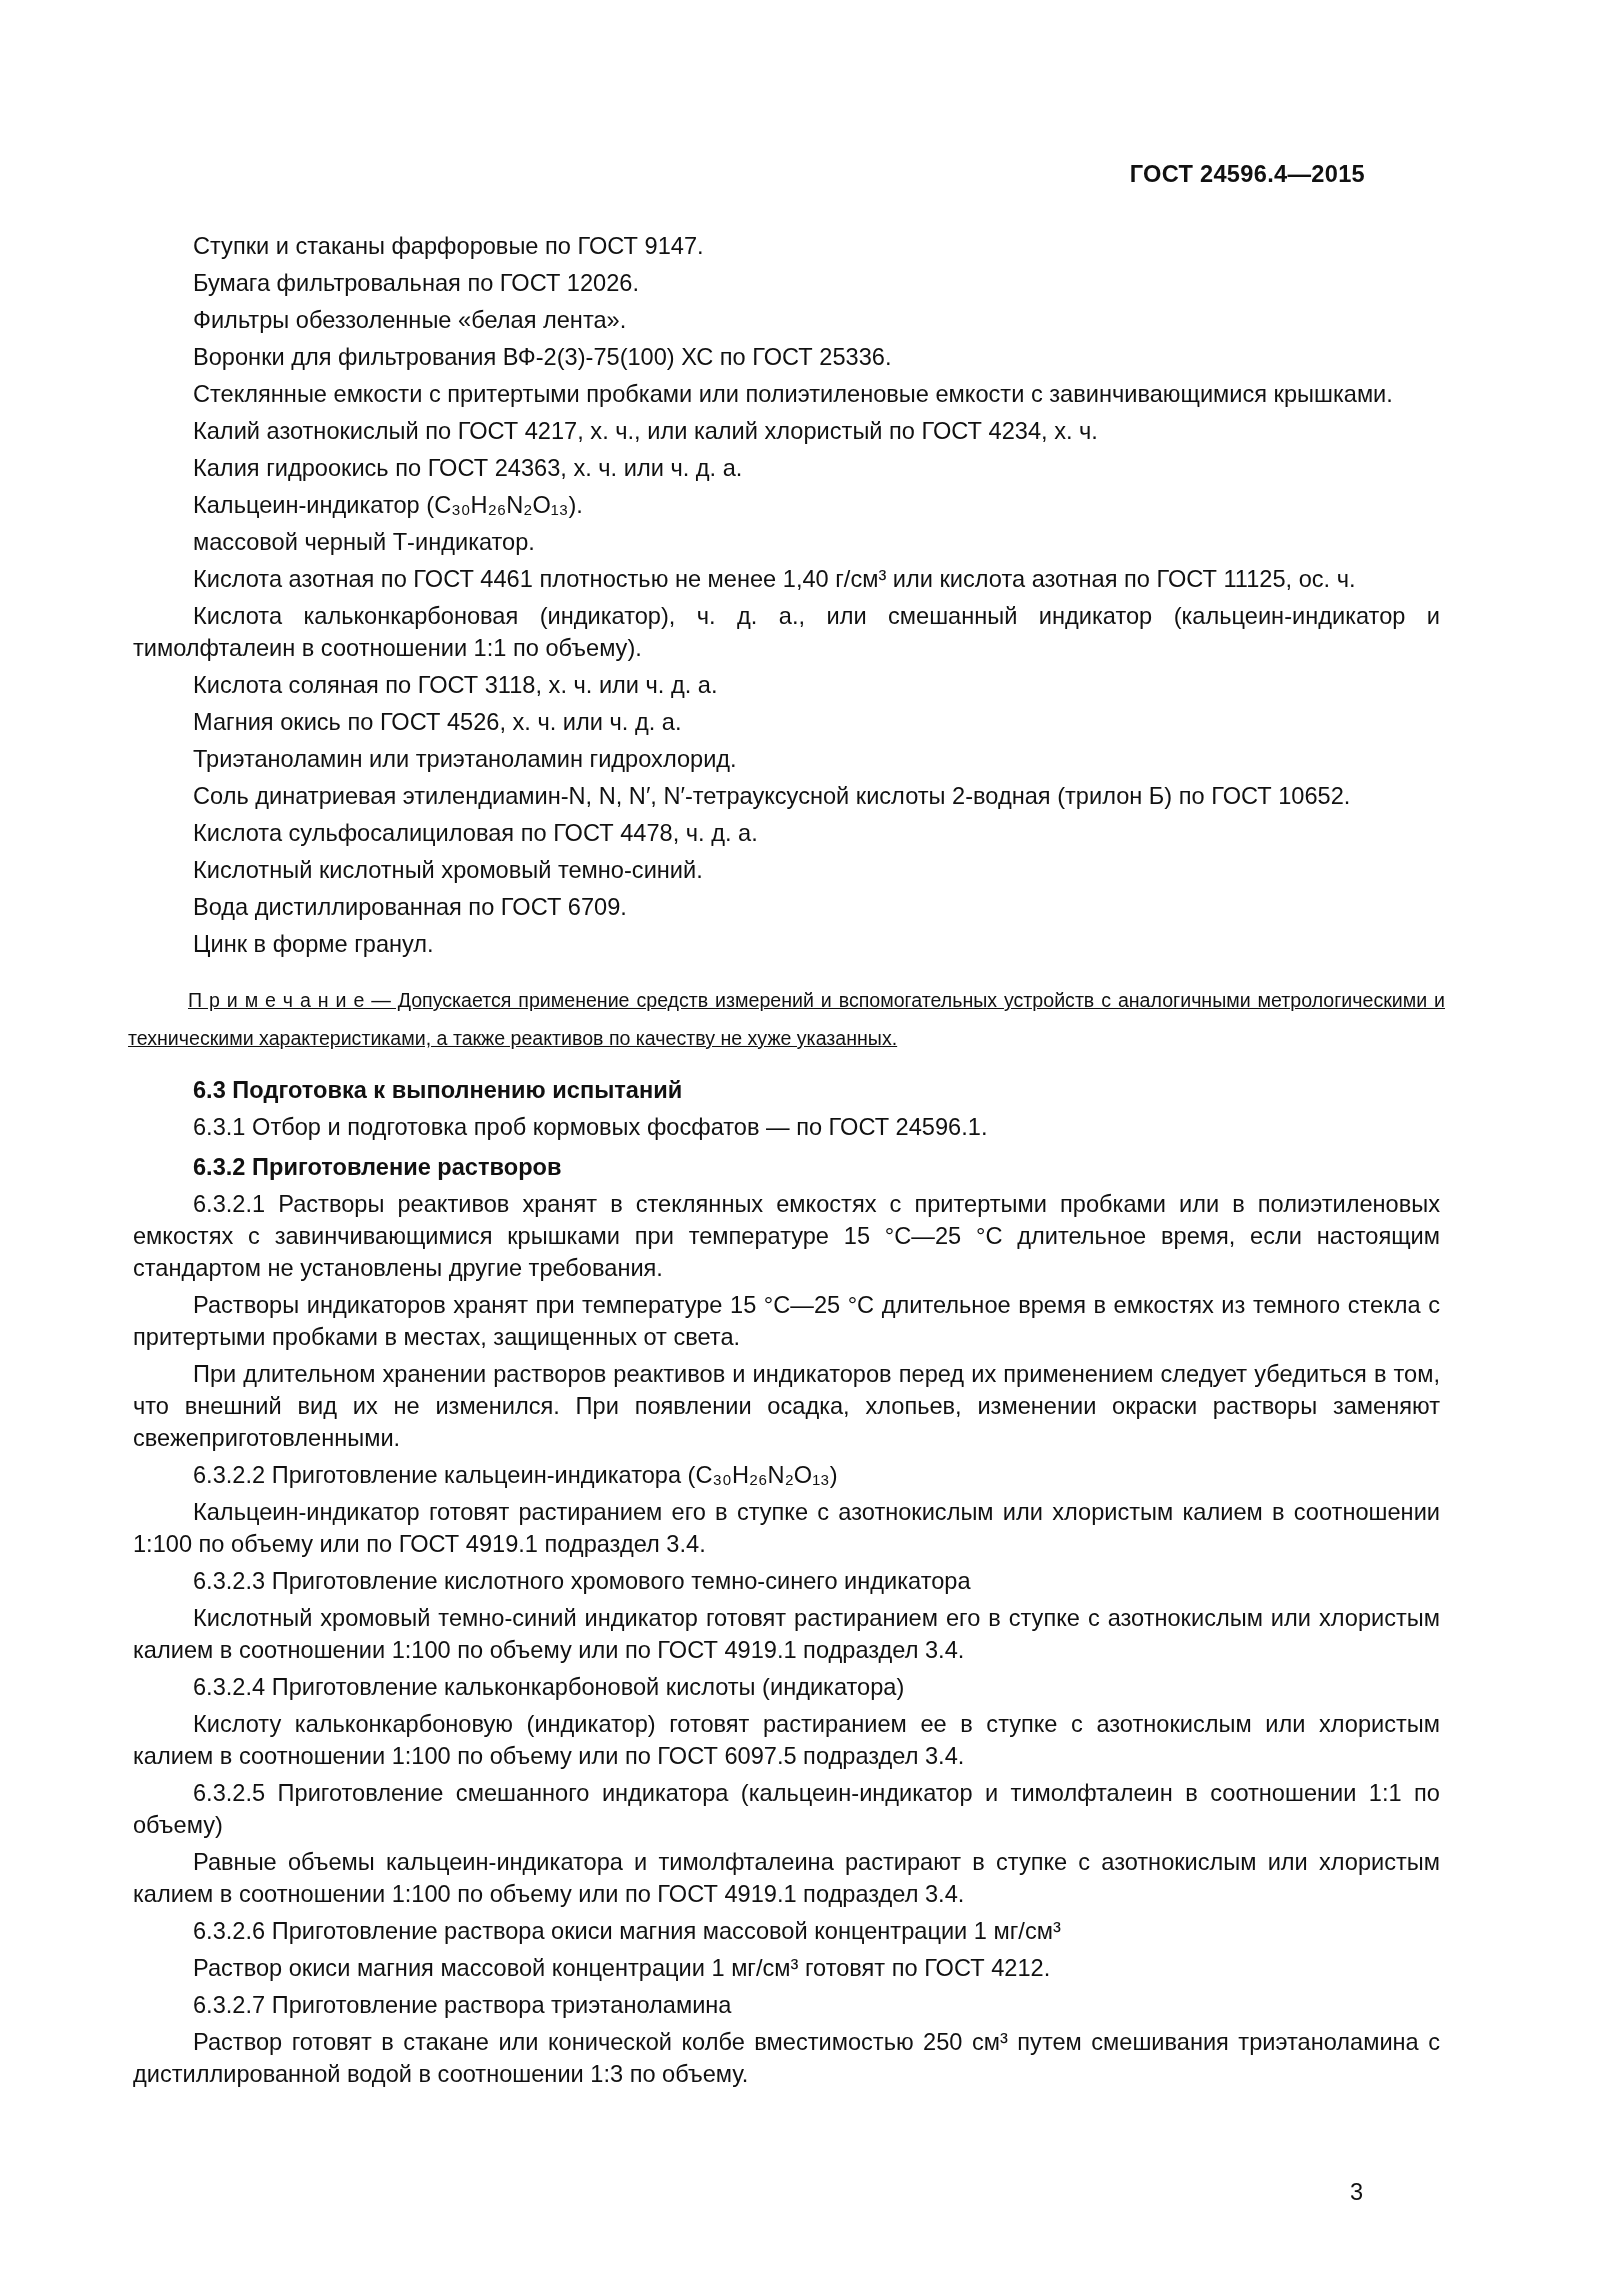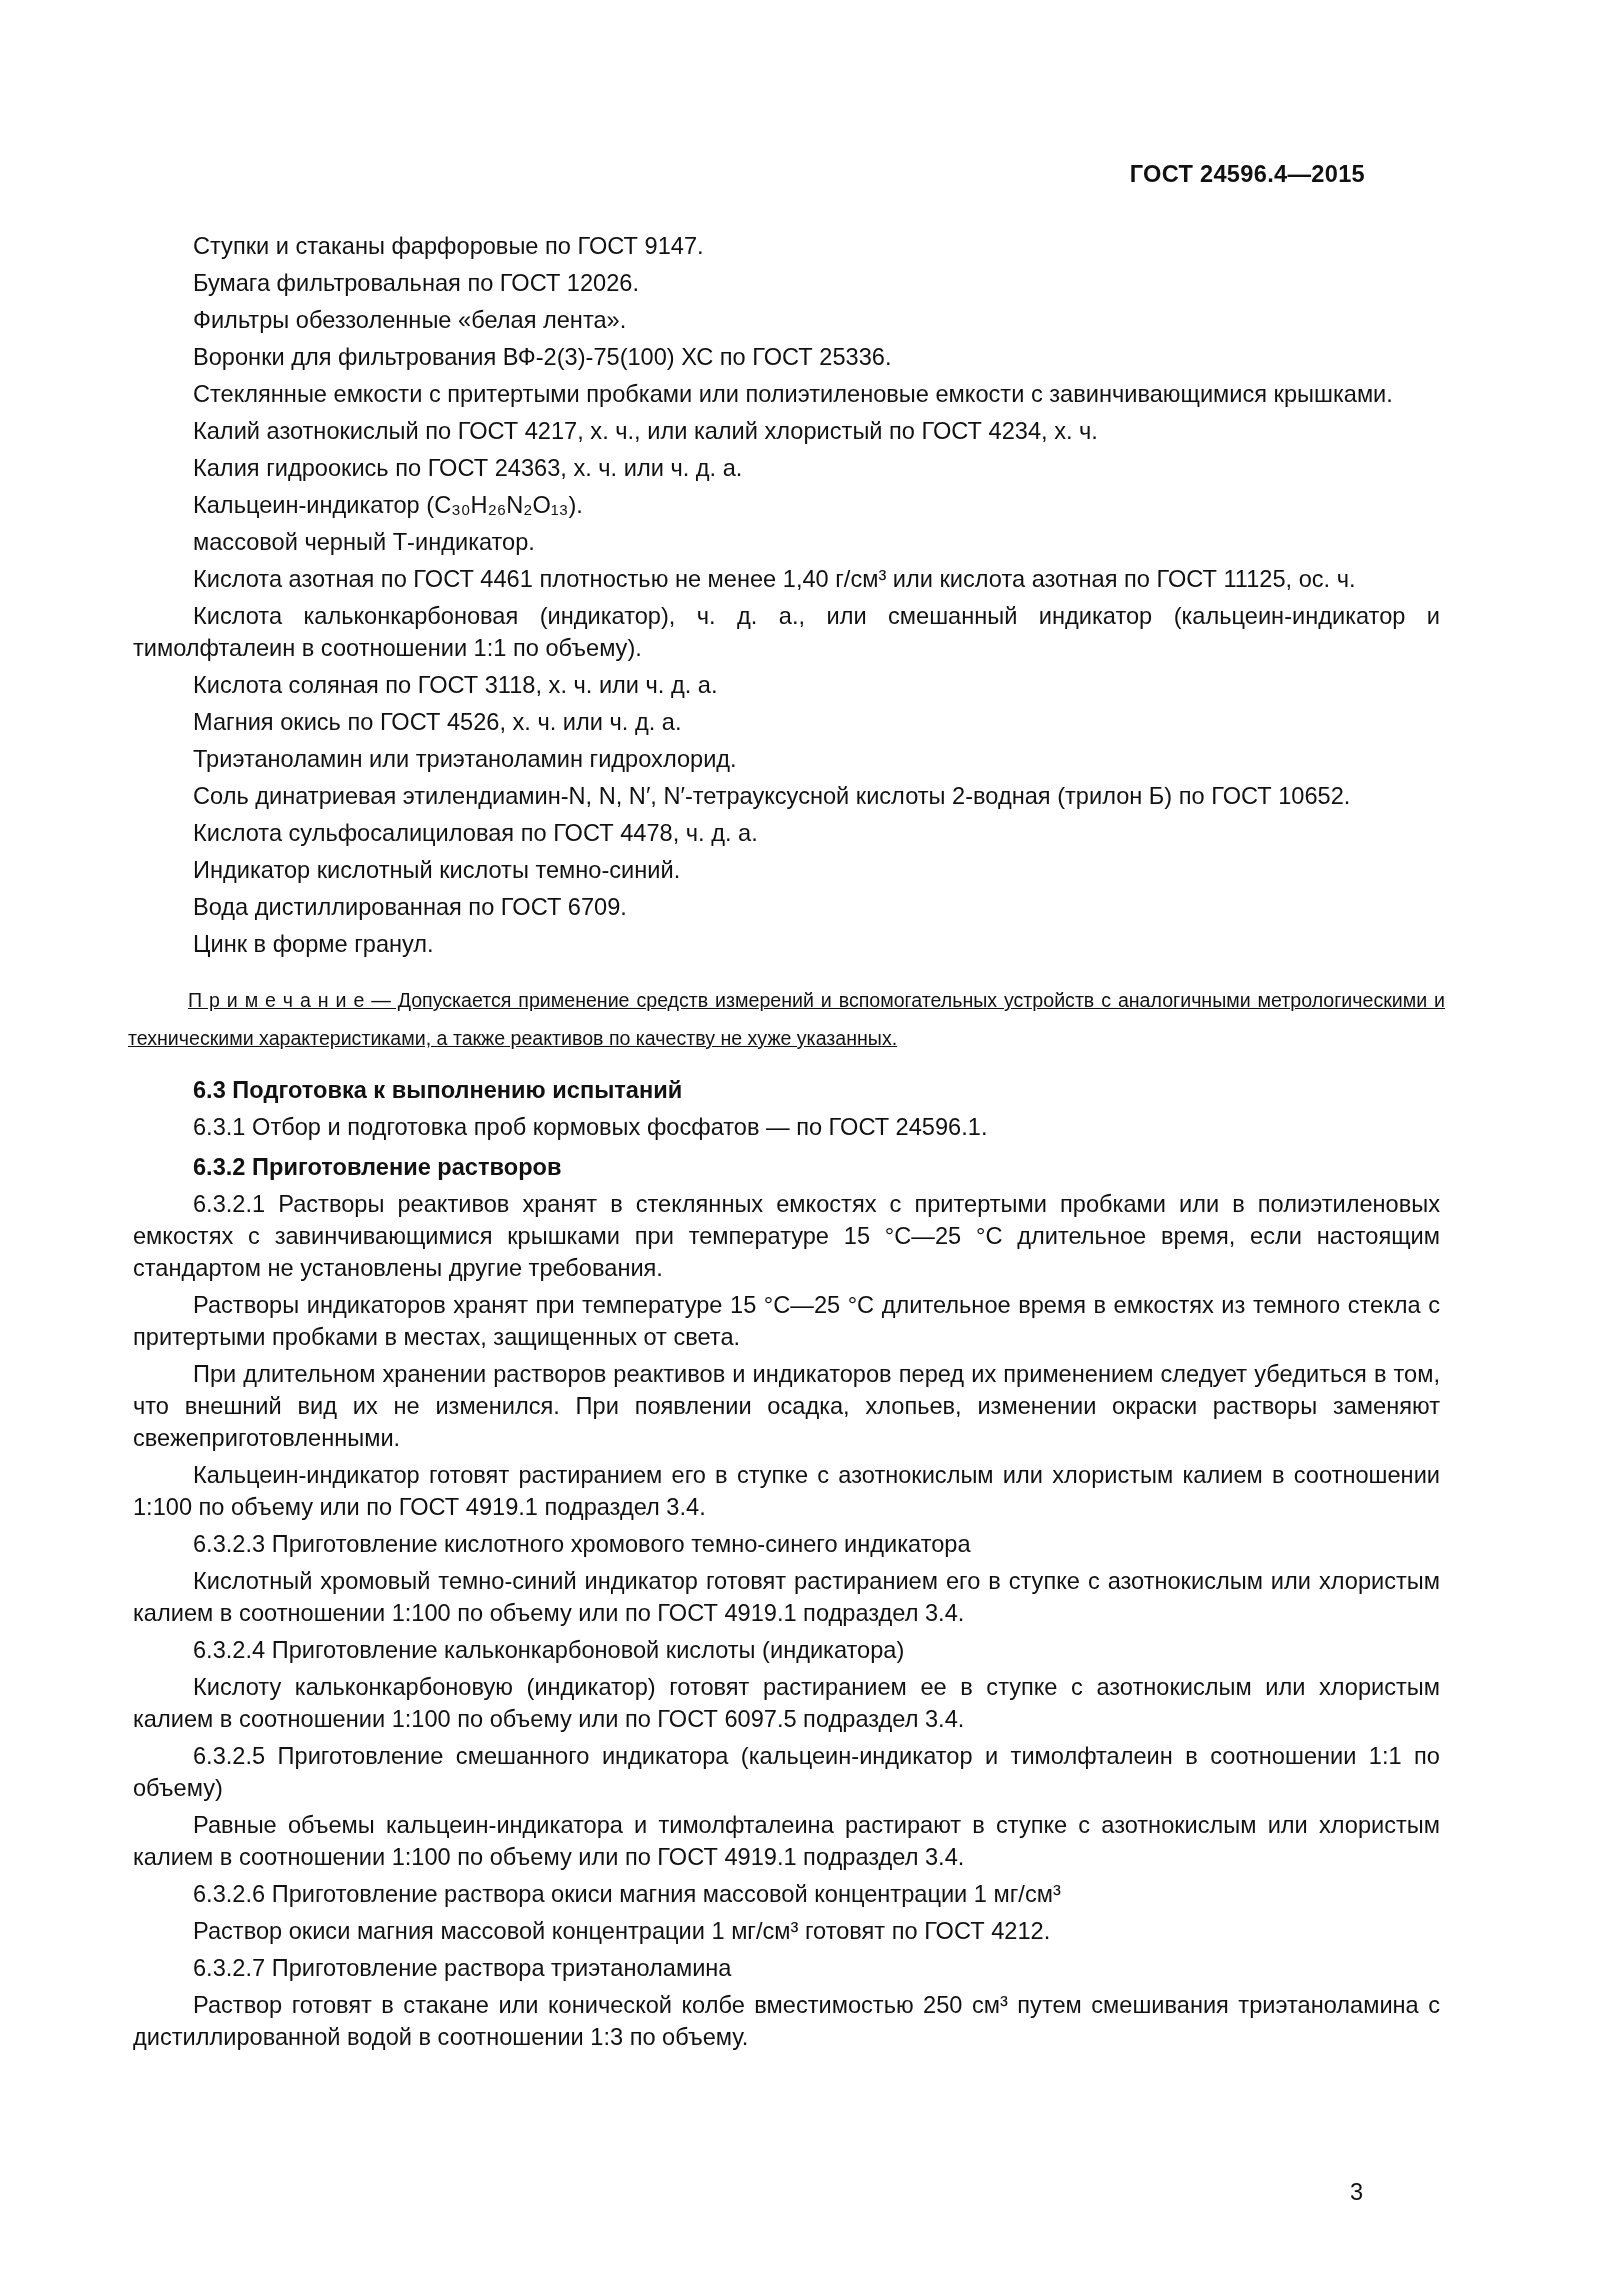--- a/index.html
+++ b/index.html
@@ -73,30 +73,31 @@
       <p class="para">Калия гидроокись по ГОСТ 24363, х. ч. или ч. д. а.</p>
       <p class="para">Кальцеин-индикатор (C₃₀H₂₆N₂O₁₃).</p>
       <p class="para">массовой черный Т-индикатор.</p>
       <p class="para">Кислота азотная по ГОСТ 4461 плотностью не менее 1,40 г/см³ или кислота азотная по ГОСТ 11125, ос. ч.</p>
       <p class="para">Кислота кальконкарбоновая (индикатор), ч. д. а., или смешанный индикатор (кальцеин-индикатор и тимолфталеин в соотношении 1:1 по объему).</p>
       <p class="para">Кислота соляная по ГОСТ 3118, х. ч. или ч. д. а.</p>
       <p class="para">Магния окись по ГОСТ 4526, х. ч. или ч. д. а.</p>
       <p class="para">Триэтаноламин или триэтаноламин гидрохлорид.</p>
       <p class="para">Соль динатриевая этилендиамин-N, N, N′, N′-тетрауксусной кислоты 2-водная (трилон Б) по ГОСТ 10652.</p>
       <p class="para">Кислота сульфосалициловая по ГОСТ 4478, ч. д. а.</p>
-      <p class="para">Индикатор кислотный кислоты темно-синий.</p>
+      <p class="para">Кислотный кислотный хромовый темно-синий.</p>
       <p class="para">Вода дистиллированная по ГОСТ 6709.</p>
       <p class="para">Цинк в форме гранул.</p>
       <p class="note">П р и м е ч а н и е — Допускается применение средств измерений и вспомогательных устройств с аналогичными метрологическими и техническими характеристиками, а также реактивов по качеству не хуже указанных.</p>
       <p class="heading">6.3 Подготовка к выполнению испытаний</p>
       <p class="para">6.3.1 Отбор и подготовка проб кормовых фосфатов — по ГОСТ 24596.1.</p>
       <p class="heading">6.3.2 Приготовление растворов</p>
       <p class="para">6.3.2.1 Растворы реактивов хранят в стеклянных емкостях с притертыми пробками или в полиэтиленовых емкостях с завинчивающимися крышками при температуре 15 °С—25 °С длительное время, если настоящим стандартом не установлены другие требования.</p>
       <p class="para">Растворы индикаторов хранят при температуре 15 °С—25 °С длительное время в емкостях из темного стекла с притертыми пробками в местах, защищенных от света.</p>
       <p class="para">При длительном хранении растворов реактивов и индикаторов перед их применением следует убедиться в том, что внешний вид их не изменился. При появлении осадка, хлопьев, изменении окраски растворы заменяют свежеприготовленными.</p>
+      <p class="para">6.3.2.2 Приготовление кальцеин-индикатора (C₃₀H₂₆N₂O₁₃)</p>
       <p class="para">Кальцеин-индикатор готовят растиранием его в ступке с азотнокислым или хлористым калием в соотношении 1:100 по объему или по ГОСТ 4919.1 подраздел 3.4.</p>
       <p class="para">6.3.2.3 Приготовление кислотного хромового темно-синего индикатора</p>
       <p class="para">Кислотный хромовый темно-синий индикатор готовят растиранием его в ступке с азотнокислым или хлористым калием в соотношении 1:100 по объему или по ГОСТ 4919.1 подраздел 3.4.</p>
       <p class="para">6.3.2.4 Приготовление кальконкарбоновой кислоты (индикатора)</p>
       <p class="para">Кислоту кальконкарбоновую (индикатор) готовят растиранием ее в ступке с азотнокислым или хлористым калием в соотношении 1:100 по объему или по ГОСТ 6097.5 подраздел 3.4.</p>
       <p class="para">6.3.2.5 Приготовление смешанного индикатора (кальцеин-индикатор и тимолфталеин в соотношении 1:1 по объему)</p>
       <p class="para">Равные объемы кальцеин-индикатора и тимолфталеина растирают в ступке с азотнокислым или хлористым калием в соотношении 1:100 по объему или по ГОСТ 4919.1 подраздел 3.4.</p>
       <p class="para">6.3.2.6 Приготовление раствора окиси магния массовой концентрации 1 мг/см³</p>
       <p class="para">Раствор окиси магния массовой концентрации 1 мг/см³ готовят по ГОСТ 4212.</p>
       <p class="para">6.3.2.7 Приготовление раствора триэтаноламина</p>

